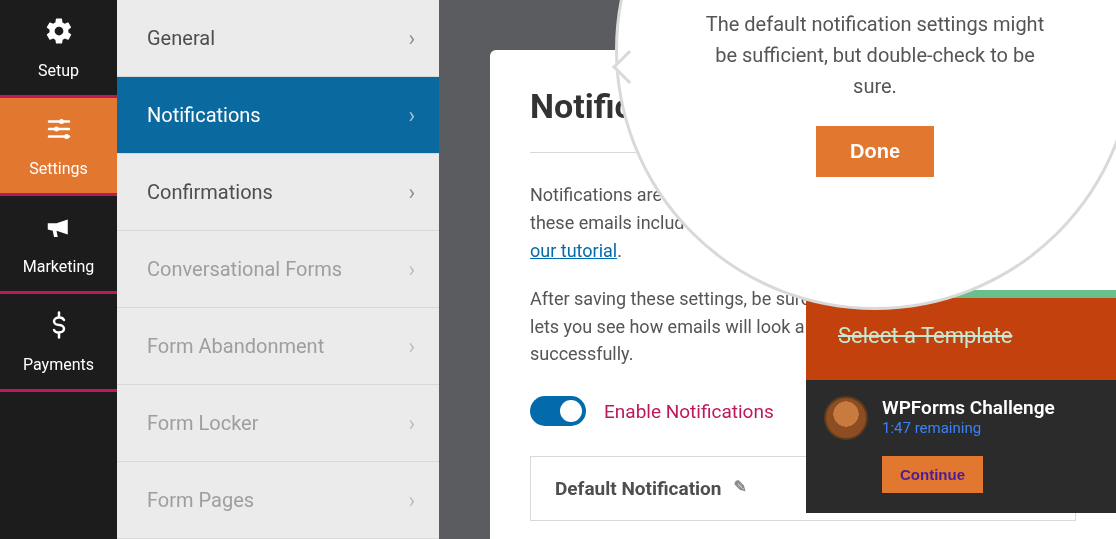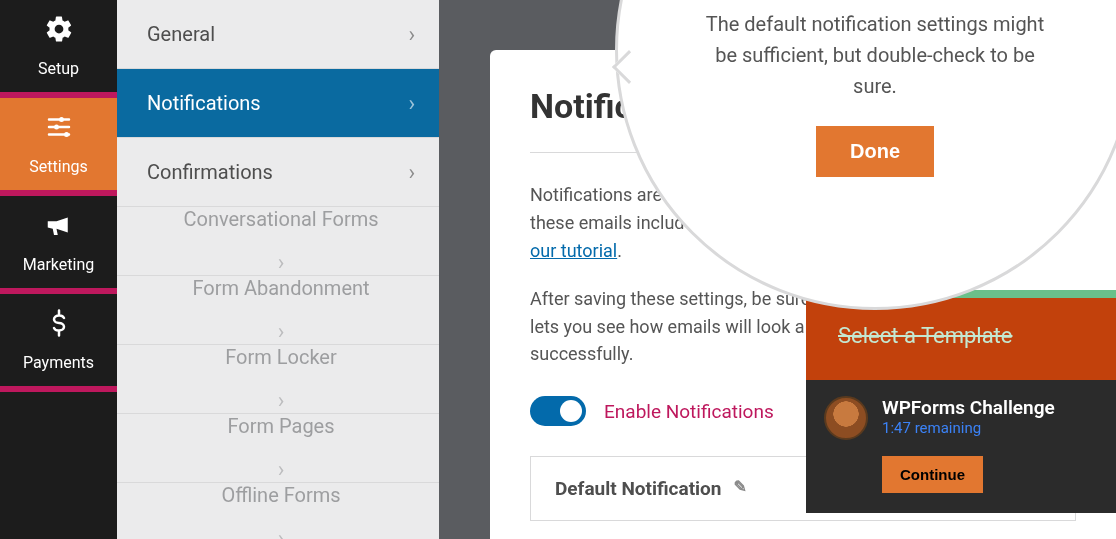--- a/index.html
+++ b/index.html
@@ -21,48 +21,48 @@
     z-index: 2;
   }
   .rail-item {
     height: 98px;
     display: flex;
     flex-direction: column;
     align-items: center;
     justify-content: center;
     color: #fff;
     cursor: pointer;
-    border-bottom: 6px solid #be185d;
+    border-bottom: 3px solid #be185d;
   }
   .rail-item.active { background: #e27730; }
   .rail-item .icon { font-size: 28px; margin-bottom: 8px; }
   .rail-item .icon svg { width: 30px; height: 30px; fill: #fff; }
   .rail-item .label { font-size: 16px; }
 
   
   .submenu {
     position: absolute;
     left: 117px; top: 0; bottom: 0;
     width: 322px;
     background: #ebebec;
     z-index: 1;
   }
   .submenu-item {
-    height: 69px;
+    height: 77px;
     display: flex;
     align-items: center;
     justify-content: space-between;
     padding: 0 24px 0 30px;
     font-size: 20px;
     color: #4e4e4e;
     border-bottom: 1px solid #d9d9da;
     cursor: pointer;
   }
   .submenu-item.active { background: #0a6aa0; color: #fff; }
-  .submenu-item.muted { color: #9d9ea0; flex-direction: column; }
+  .submenu-item.muted { color: #9d9ea0; }
   .submenu-item .chev { font-size: 22px; color: inherit; opacity: .6; }
 
   
   .panel {
     position: absolute;
     left: 490px; top: 50px;
     width: 626px;
     height: 490px;
     background: #fff;
     border-radius: 6px 0 0 0;
@@ -125,21 +125,21 @@
   .avatar {
     width:44px; height:44px; border-radius:50%;
     background: radial-gradient(circle at 50% 40%, #c87a3f 0 40%, #8d4d22 41% 100%);
     flex: 0 0 44px;
     border: 2px solid #5a3a1e;
   }
   .challenge-card .texts .title { font-size:19px; font-weight:600; }
   .challenge-card .texts .time  { font-size:15px; color:#3b82f6; margin-top:0; }
   .challenge-card button {
     margin-top:16px; margin-left:58px;
-    background:#e27730; border:0; color:#000000;
+    background:#e27730; border:0; color:#4c1d95;
     font-size:15px; font-weight:700;
     padding:10px 18px; cursor:pointer;
   }
 
   
   .popover {
     position: absolute;
     left: 615px;
     top: -210px;
     width: 520px;

